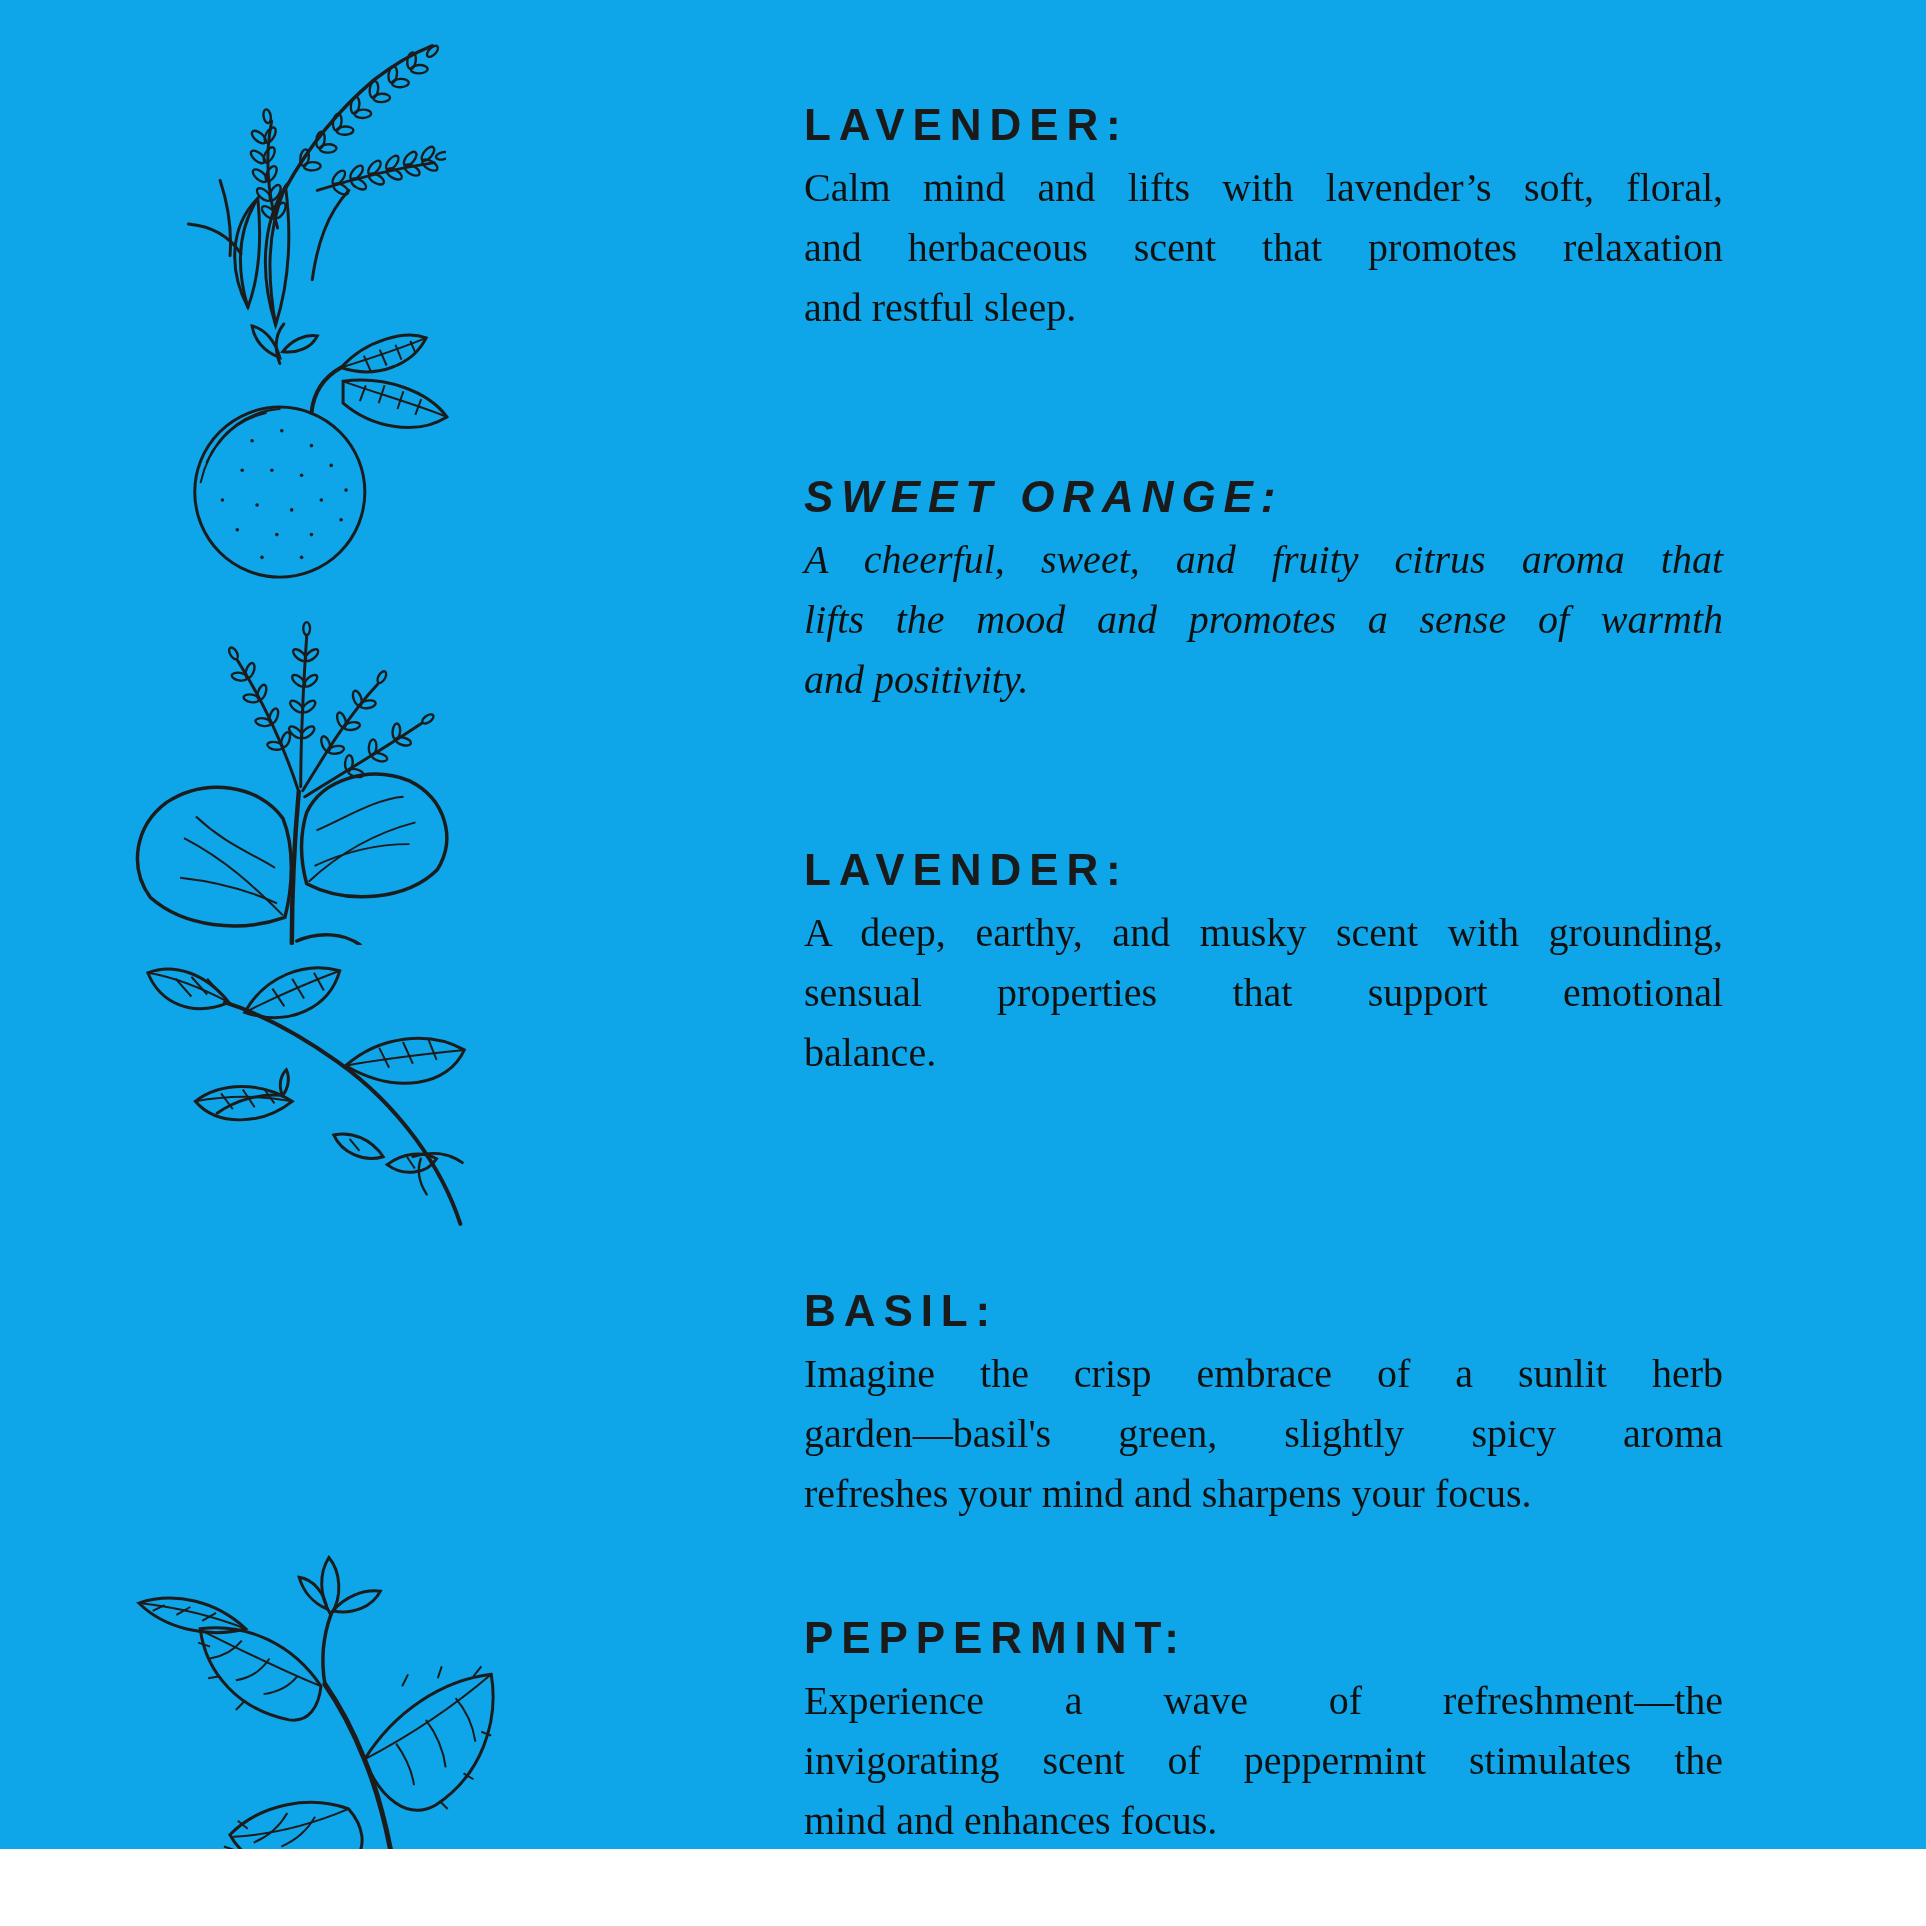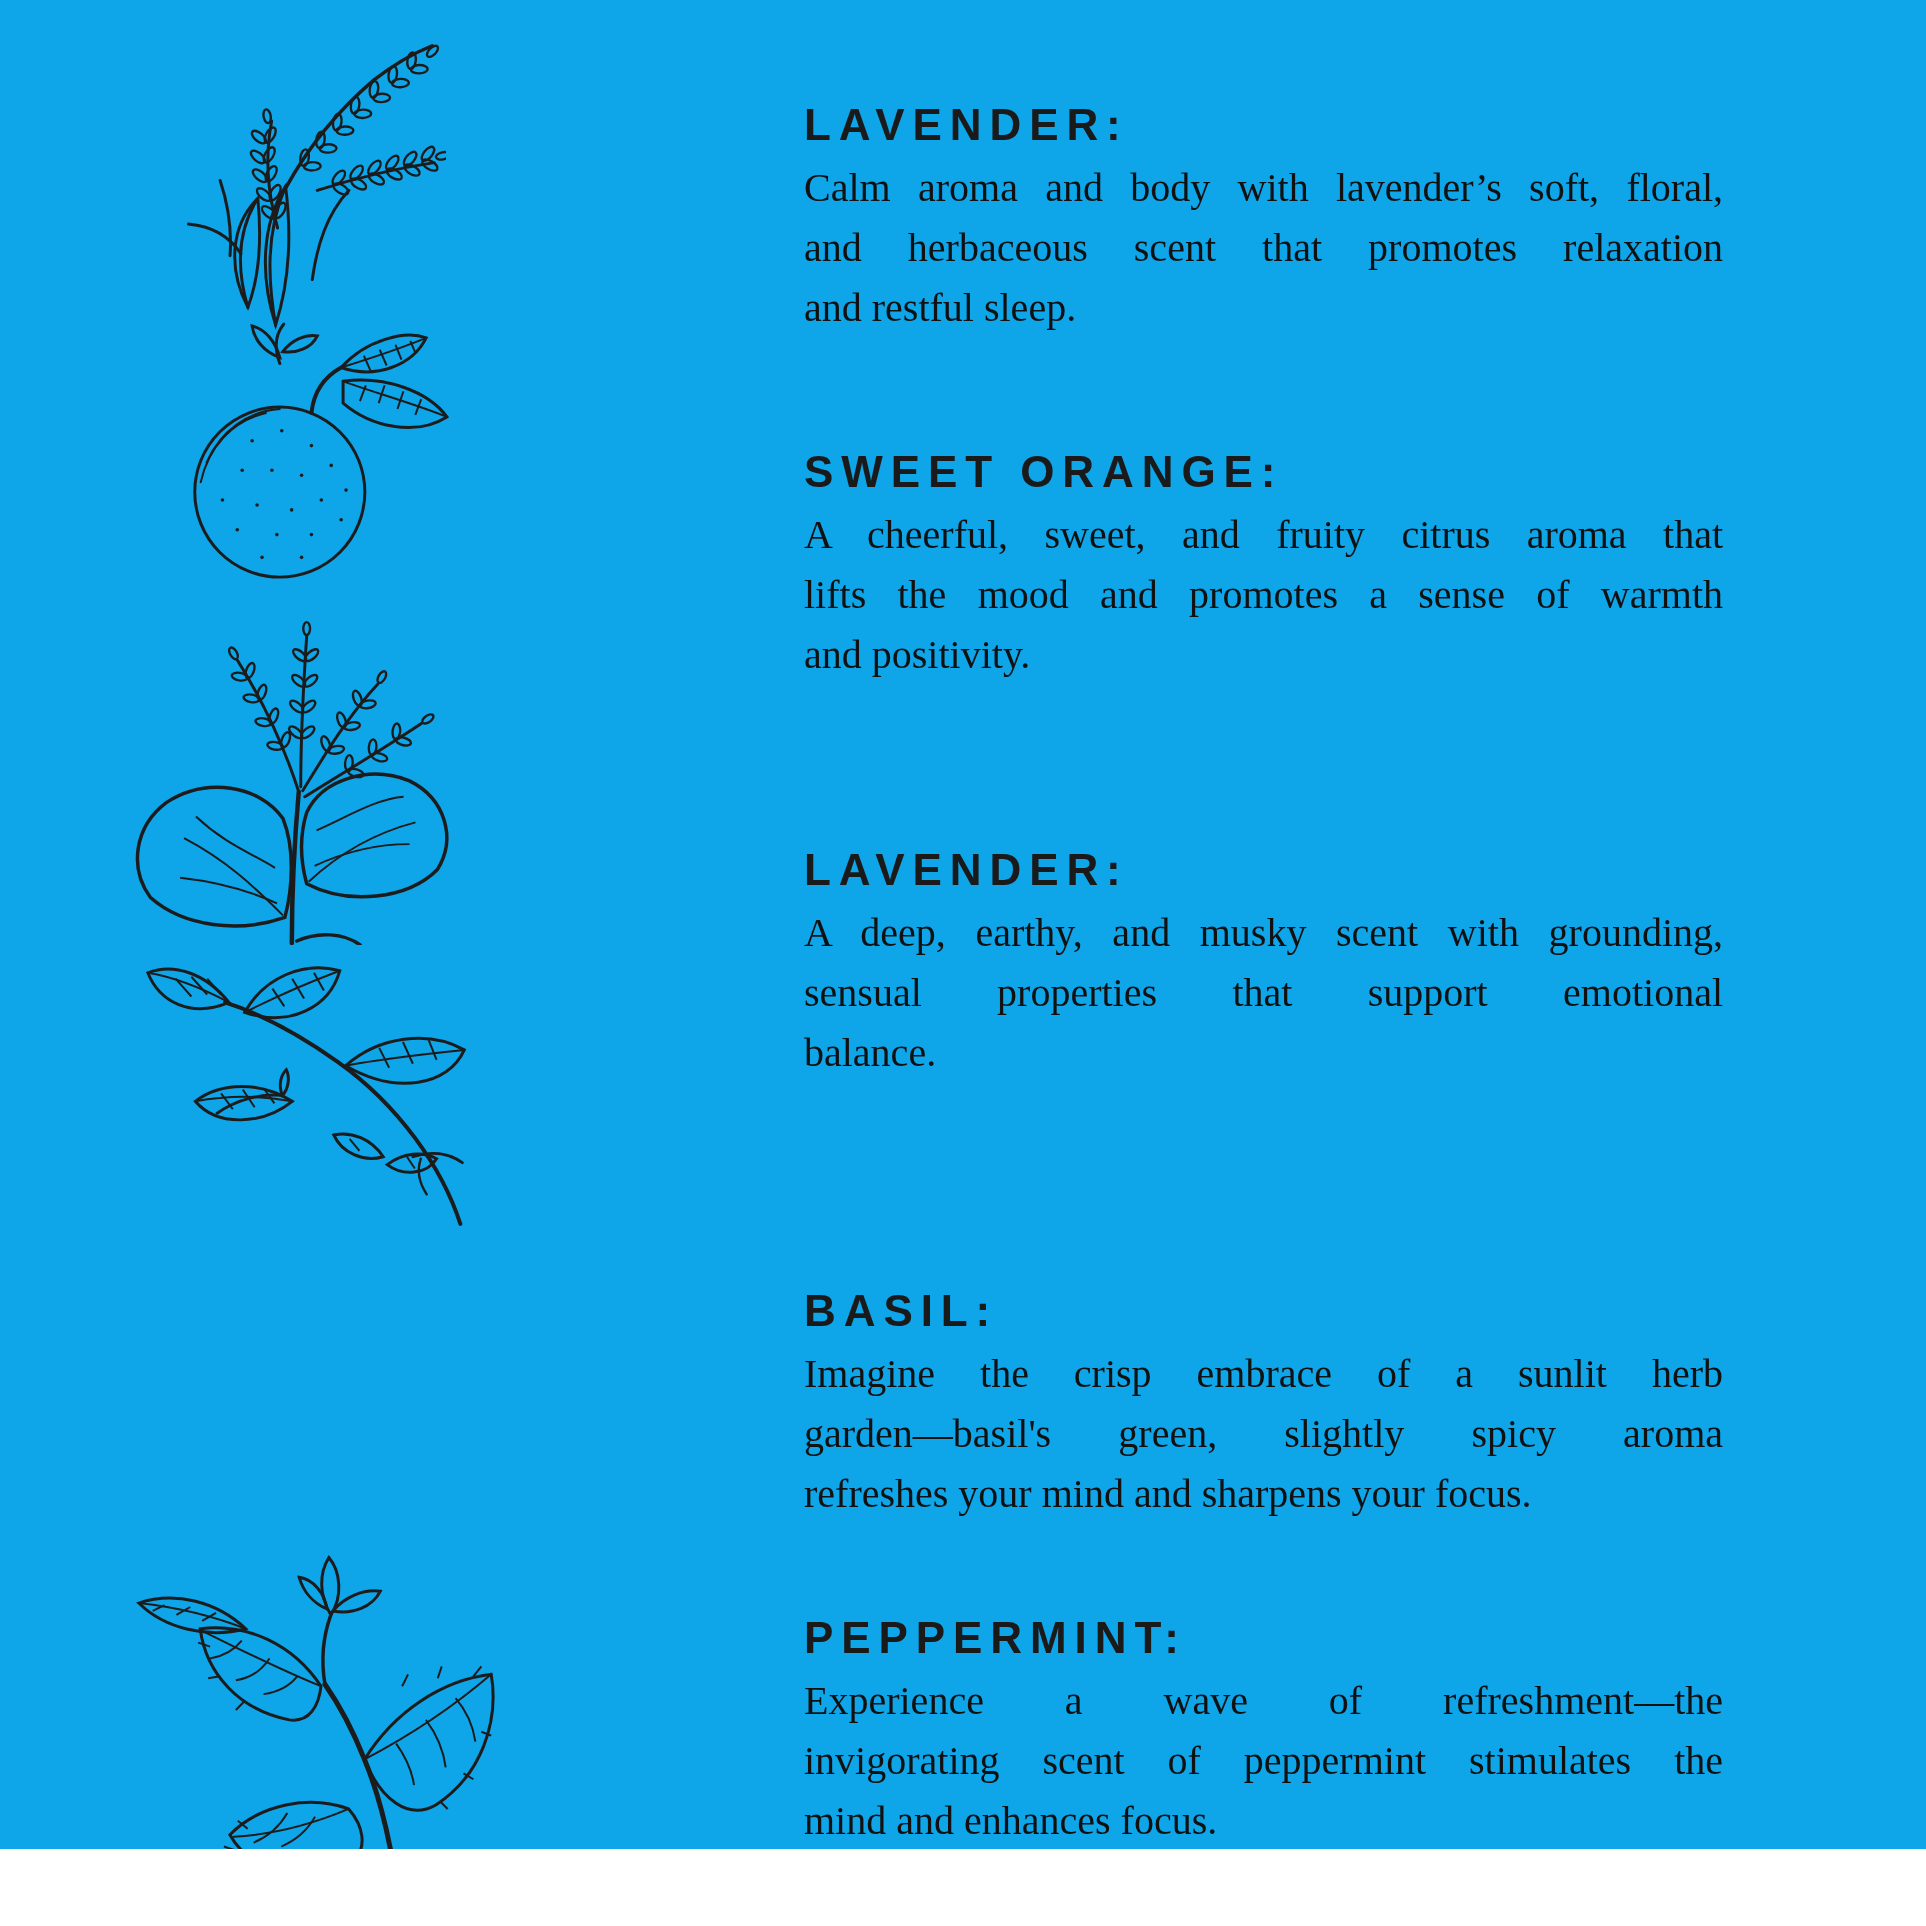--- a/index.html
+++ b/index.html
@@ -286,27 +286,27 @@
         <path d="M112 138 L100 134"></path>
           <path d="M122 168 L110 170"></path>
           <path d="M146 194 L138 202"></path>
       </g>
     </svg>
   </div>
 
   <div class="section-text" style="top:99px;">
     <h2 class="section-heading">LAVENDER:</h2>
     <div class="section-body">
-      <div class="body-line">Calm aroma and body with lavender’s soft, floral,</div>
+      <div class="body-line">Calm mind and lifts with lavender’s soft, floral,</div>
       <div class="body-line">and herbaceous scent that promotes relaxation</div>
       <div class="body-line">and restful sleep.</div>
     </div>
   </div>
 
-  <div class="section-text" style="top:446px;">
+  <div class="section-text" style="top:471px;font-style:italic;">
     <h2 class="section-heading">SWEET ORANGE:</h2>
     <div class="section-body">
       <div class="body-line">A cheerful, sweet, and fruity citrus aroma that</div>
       <div class="body-line">lifts the mood and promotes a sense of warmth</div>
       <div class="body-line">and positivity.</div>
     </div>
   </div>
 
   <div class="section-text" style="top:844px;">
     <h2 class="section-heading">LAVENDER:</h2>

